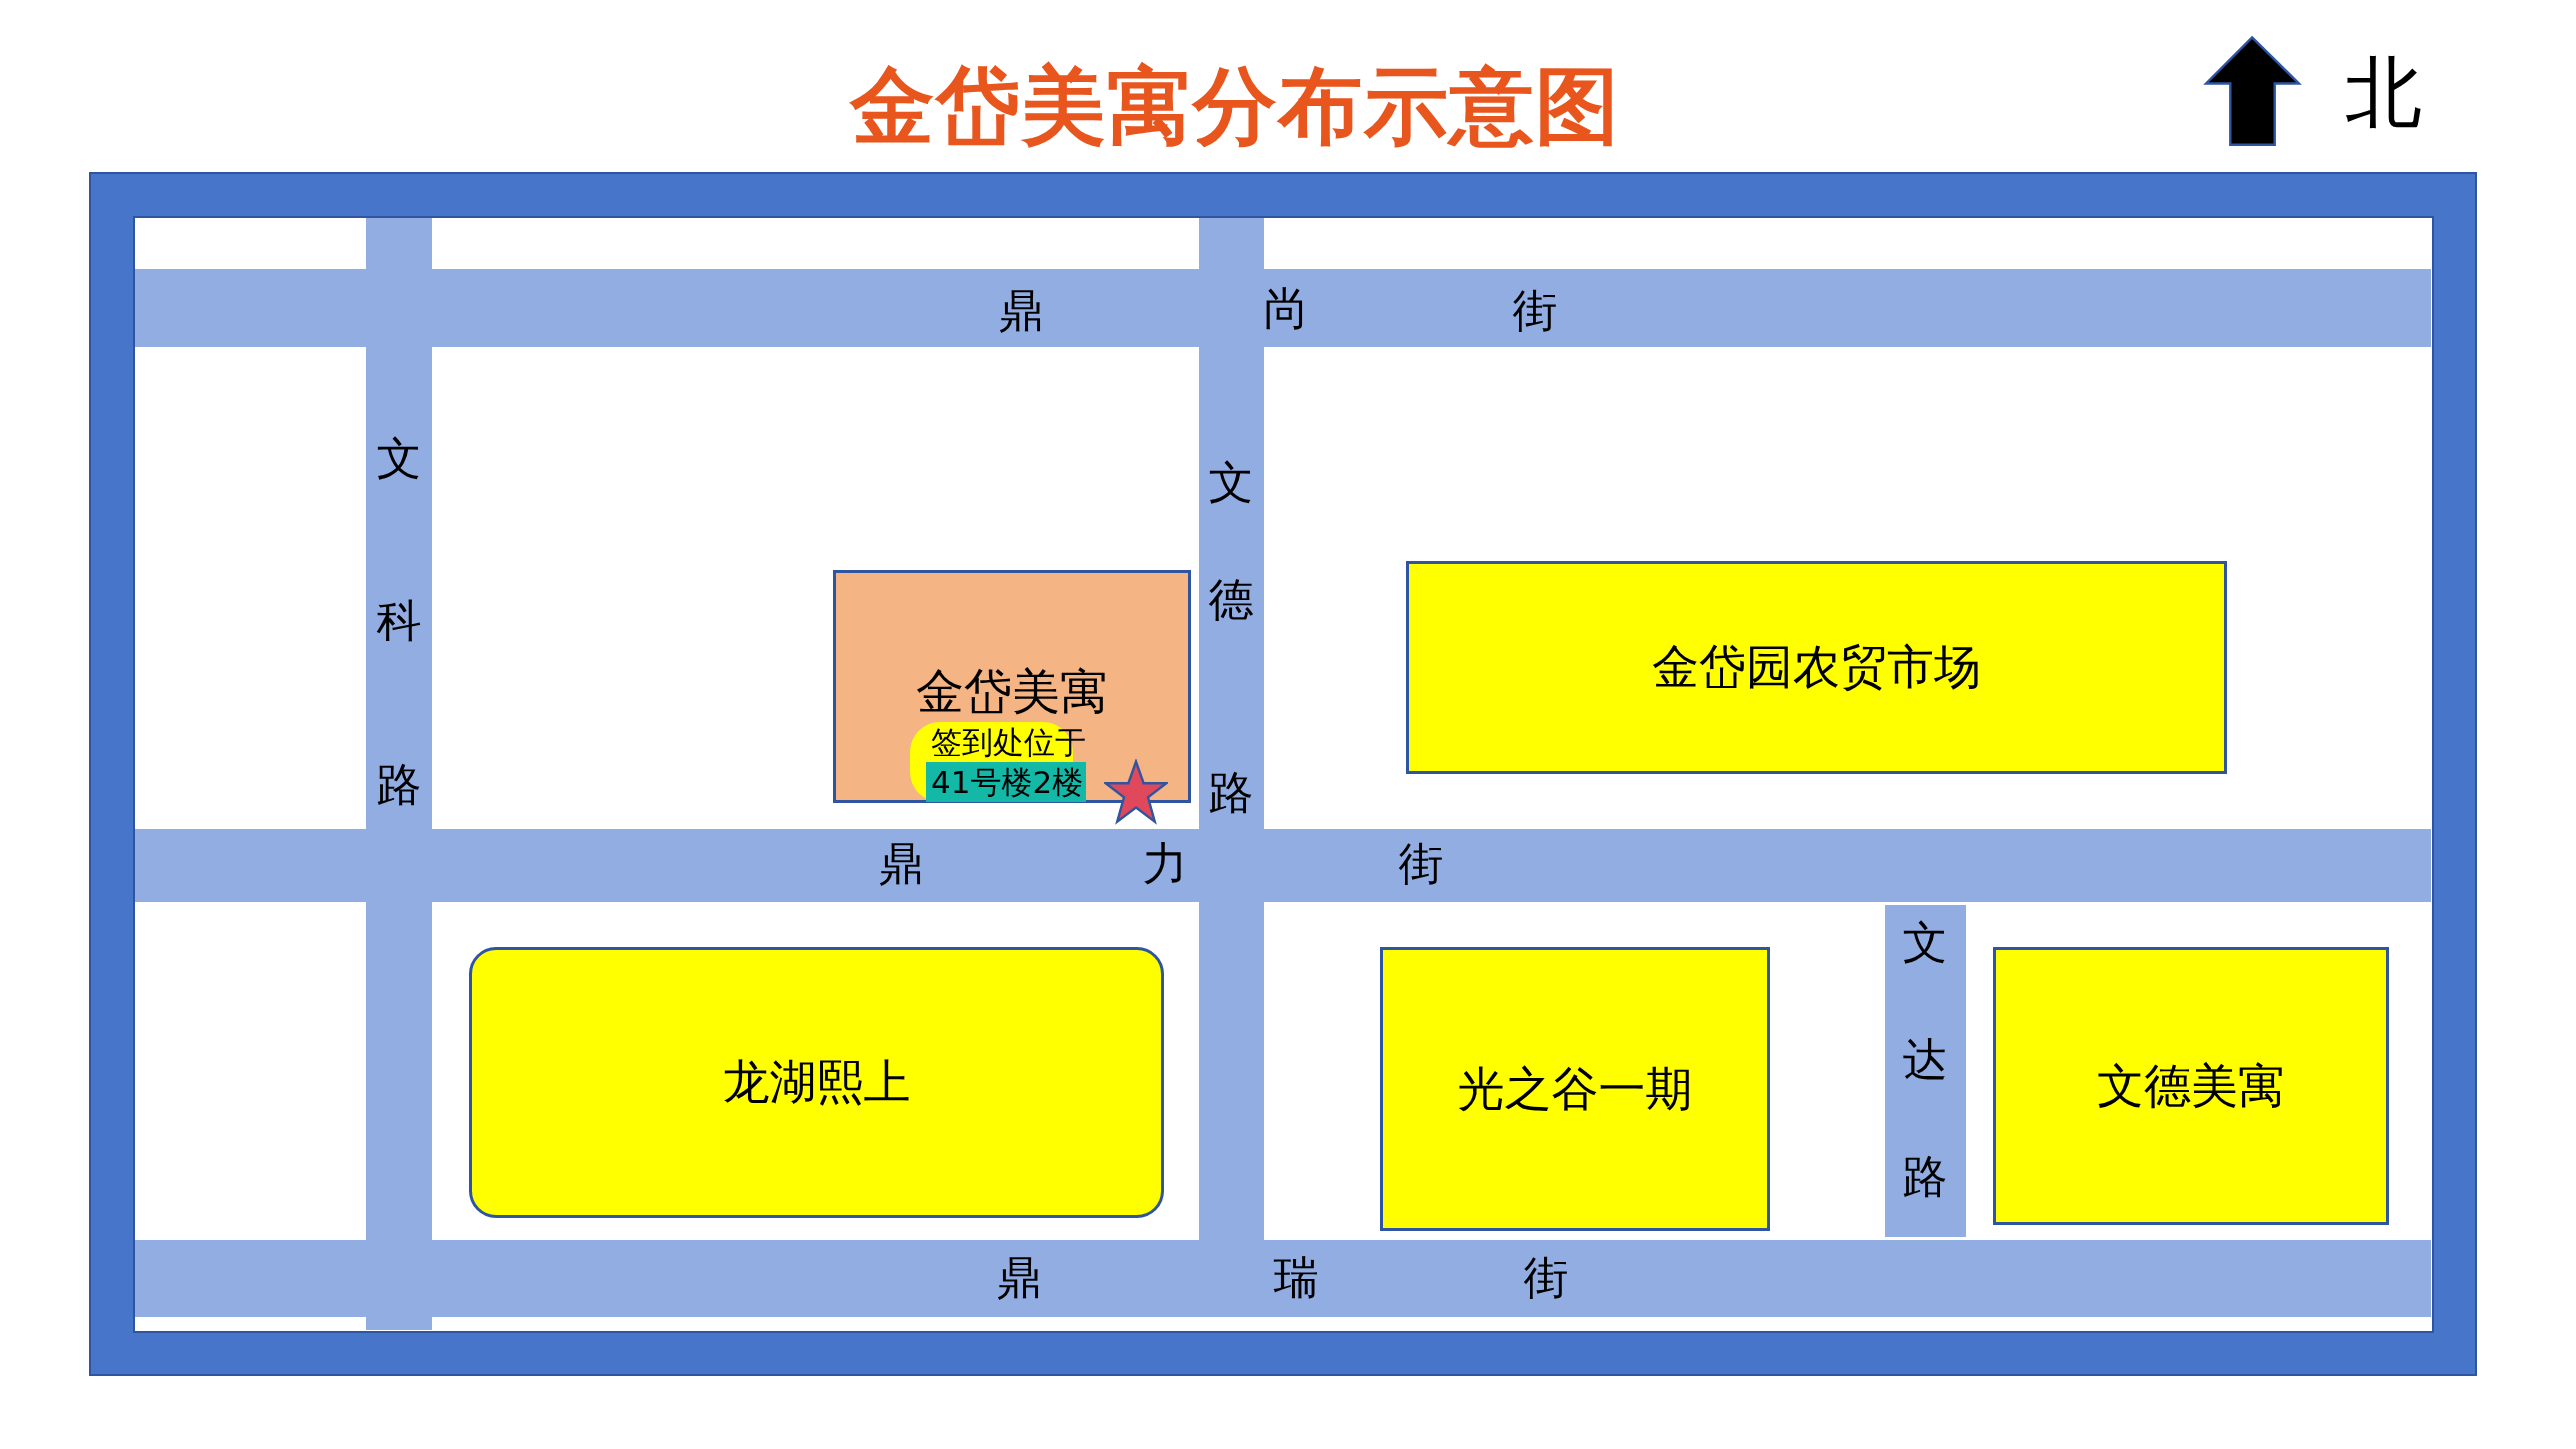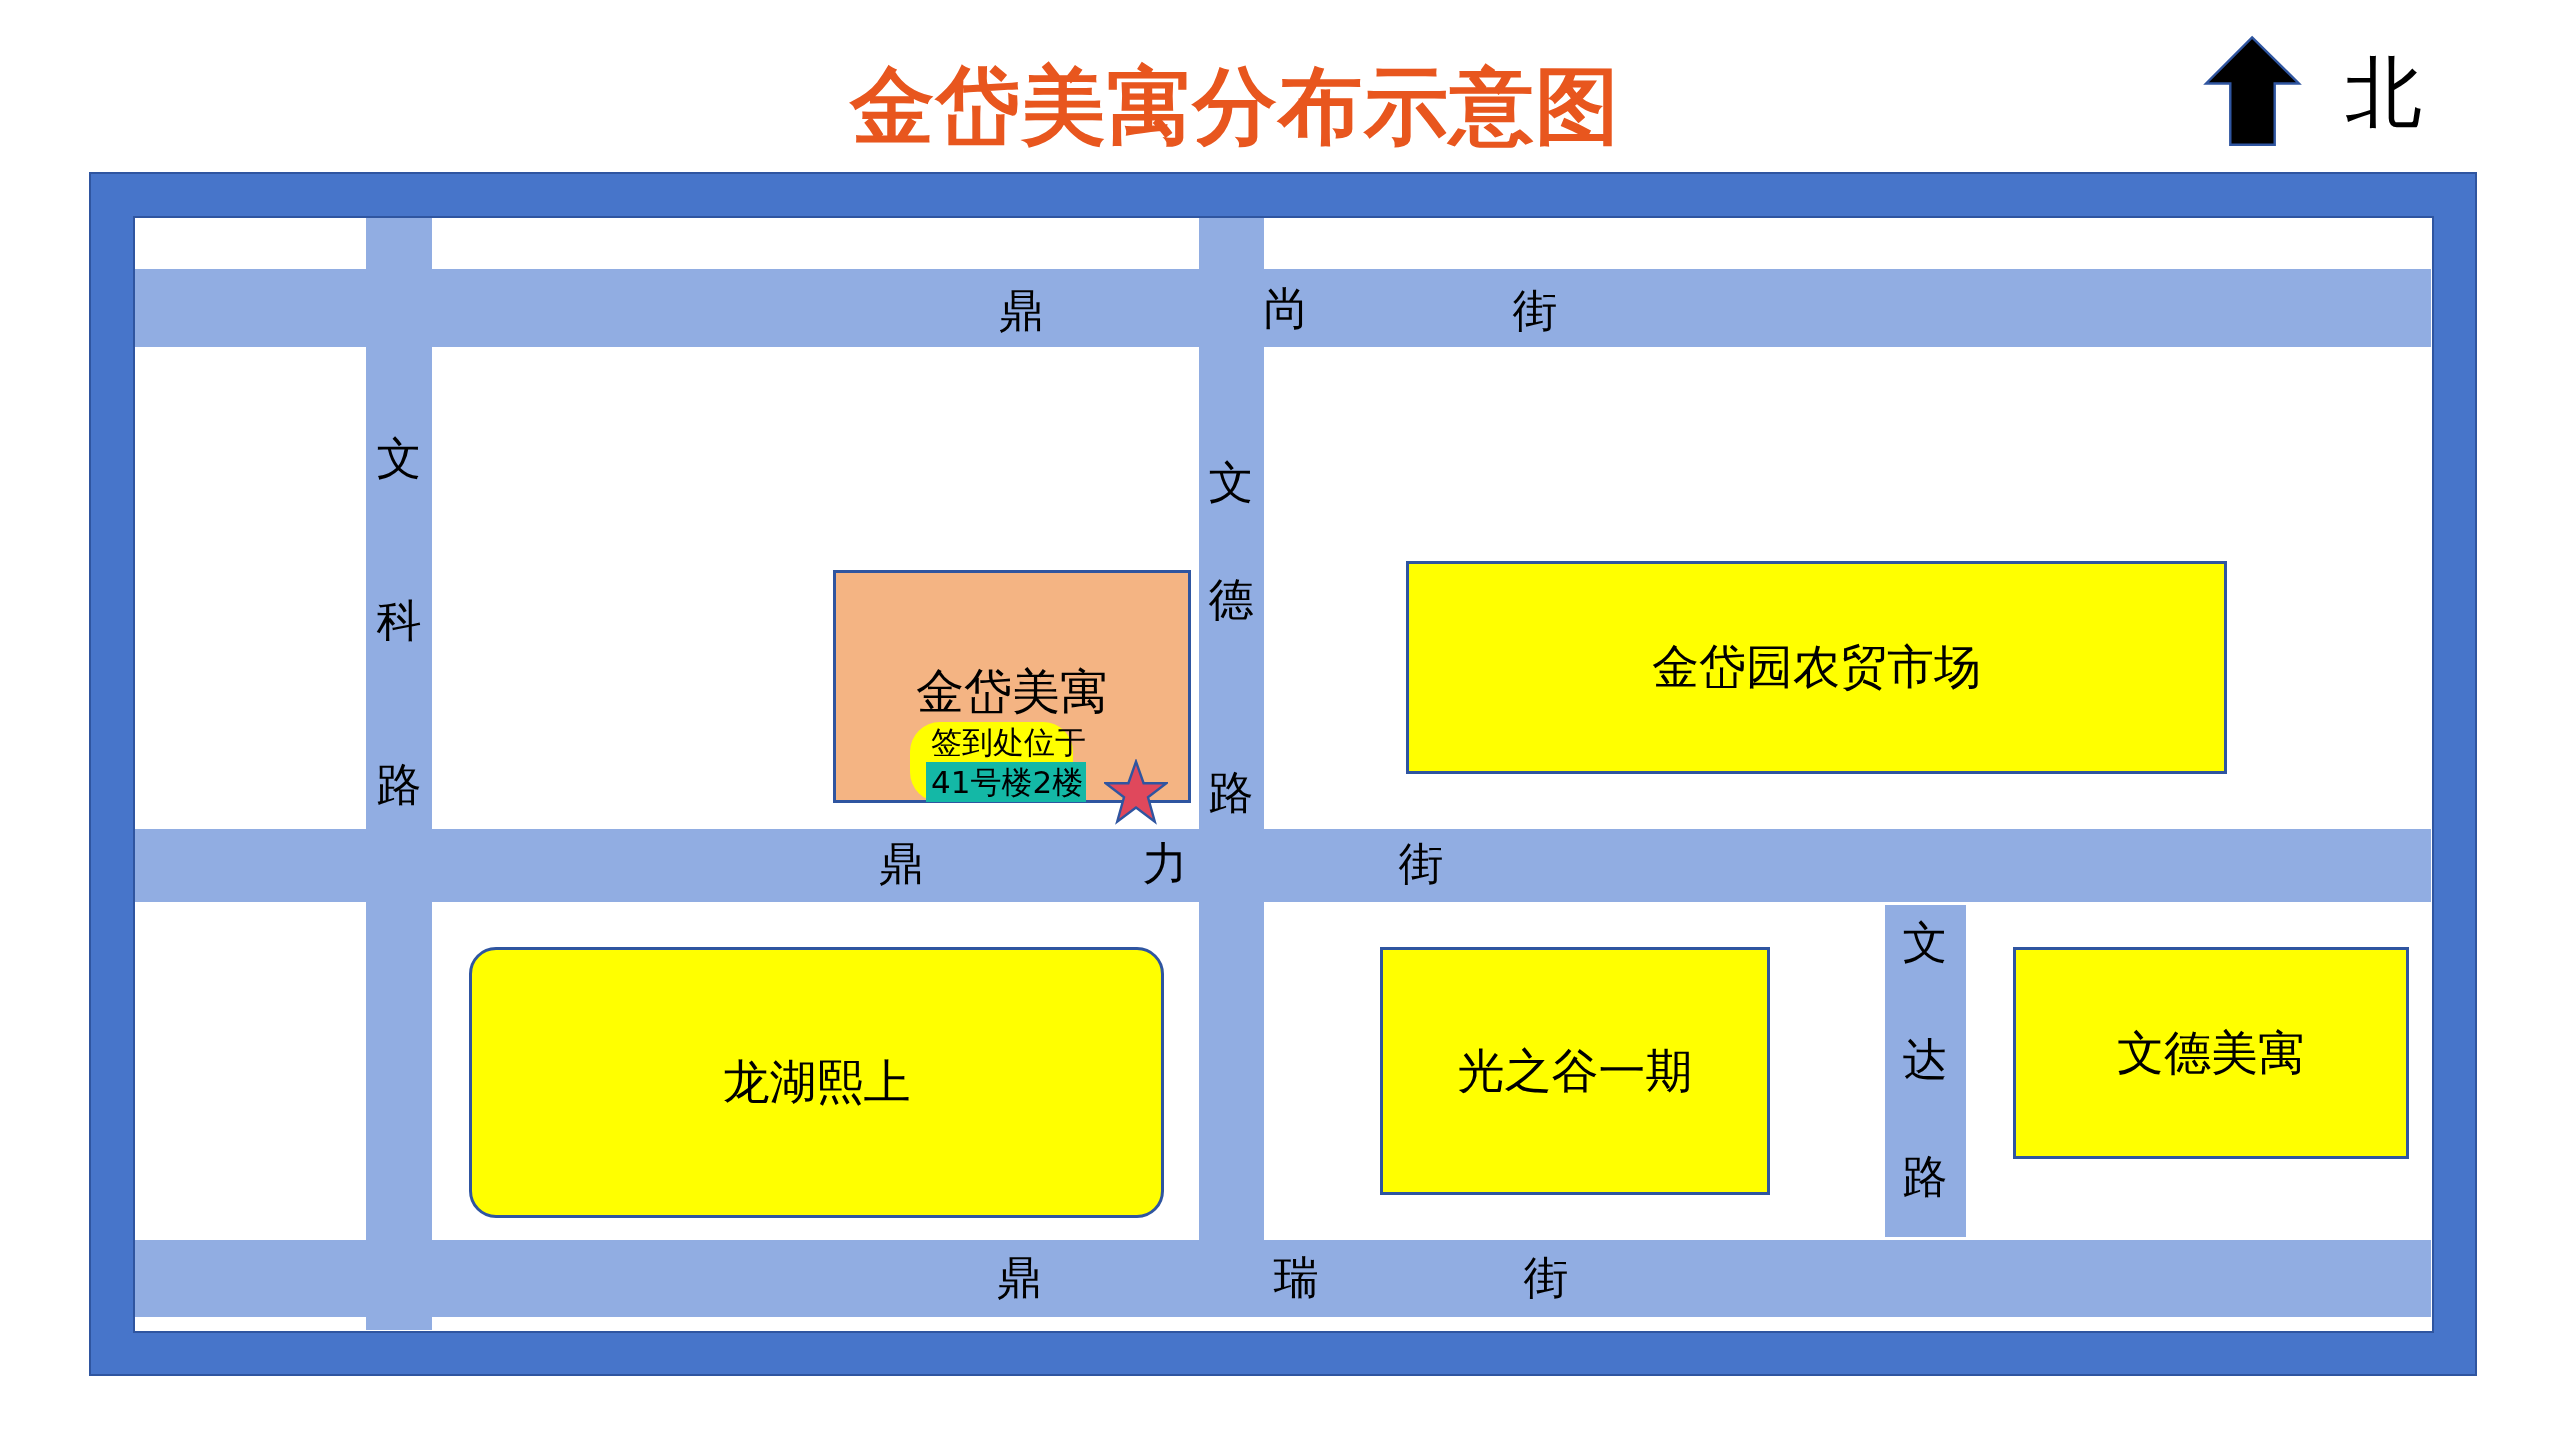--- a/index.html
+++ b/index.html
@@ -84,20 +84,20 @@
 </svg>
 
 <div class="abs block block-yellow" style="left:1406px; top:561px; width:821px; height:213px;">
   <span class="block-label">金岱园农贸市场</span>
 </div>
 
 <div class="abs block block-yellow" style="left:469px; top:947px; width:695px; height:271px;border-radius:27px;">
   <span class="block-label">龙湖熙上</span>
 </div>
 
-<div class="abs block block-yellow" style="left:1380px; top:947px; width:390px; height:248px;">
+<div class="abs block block-yellow" style="left:1380px; top:947px; width:390px; height:284px;">
   <span class="block-label">光之谷一期</span>
 </div>
 
-<div class="abs block block-yellow" style="left:1993px; top:947px; width:396px; height:212px;margin-left:20px;">
+<div class="abs block block-yellow" style="left:1993px; top:947px; width:396px; height:278px;">
   <span class="block-label">文德美寓</span>
 </div>
 
 
 </body></html>

